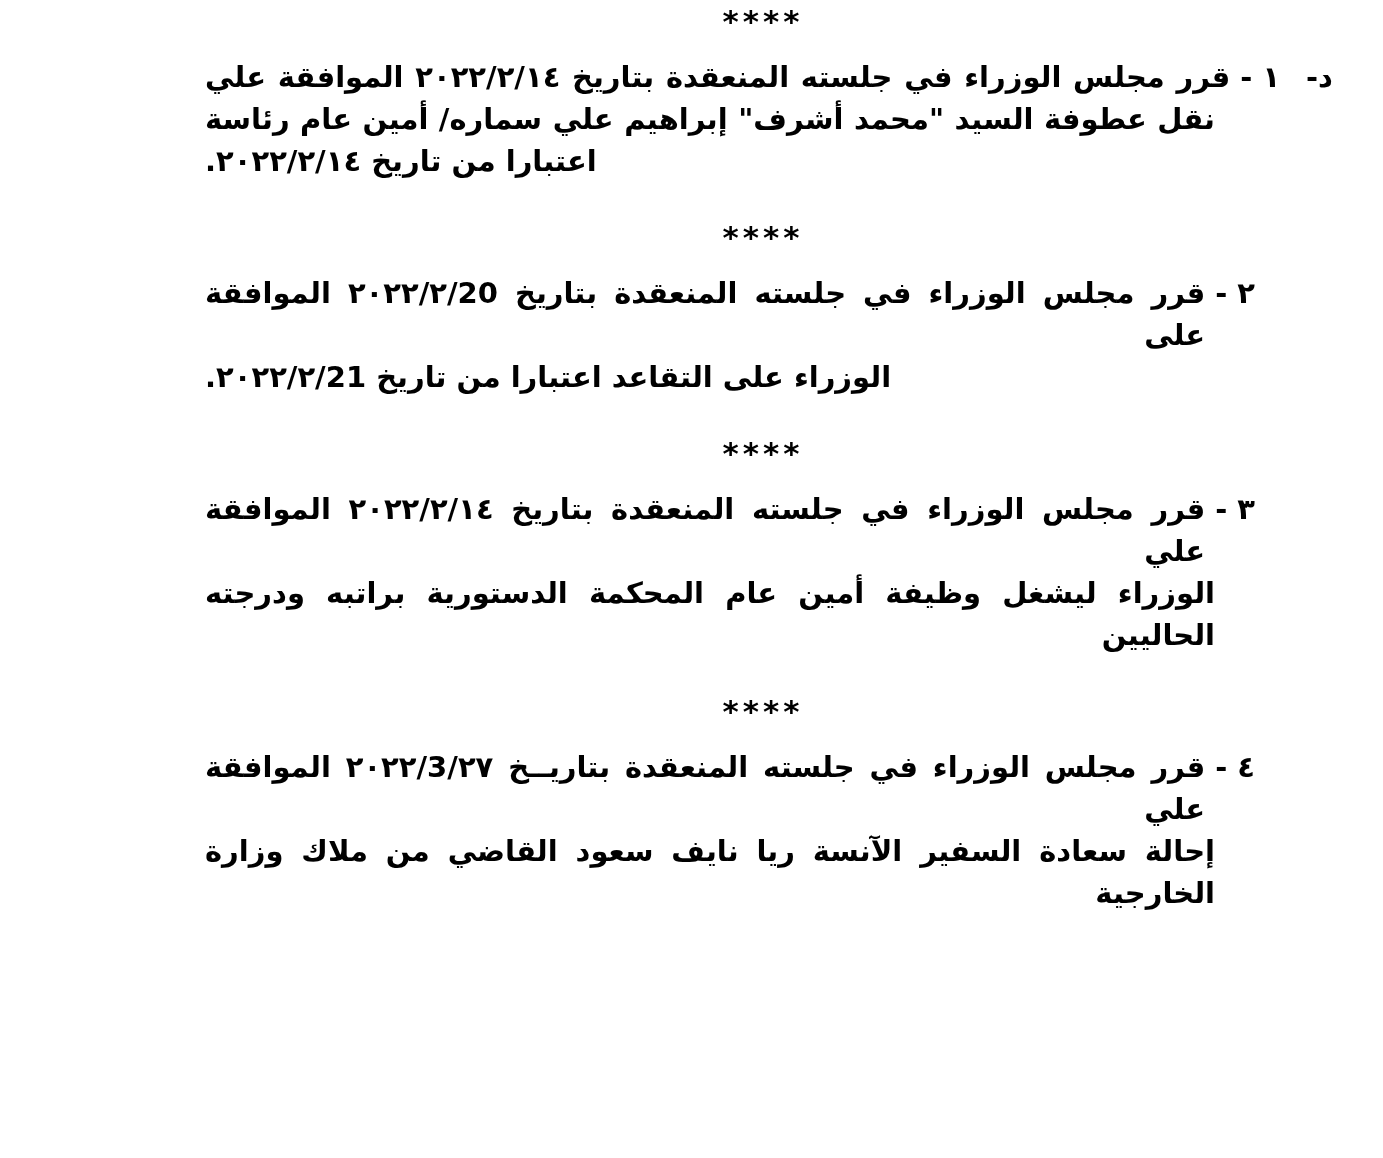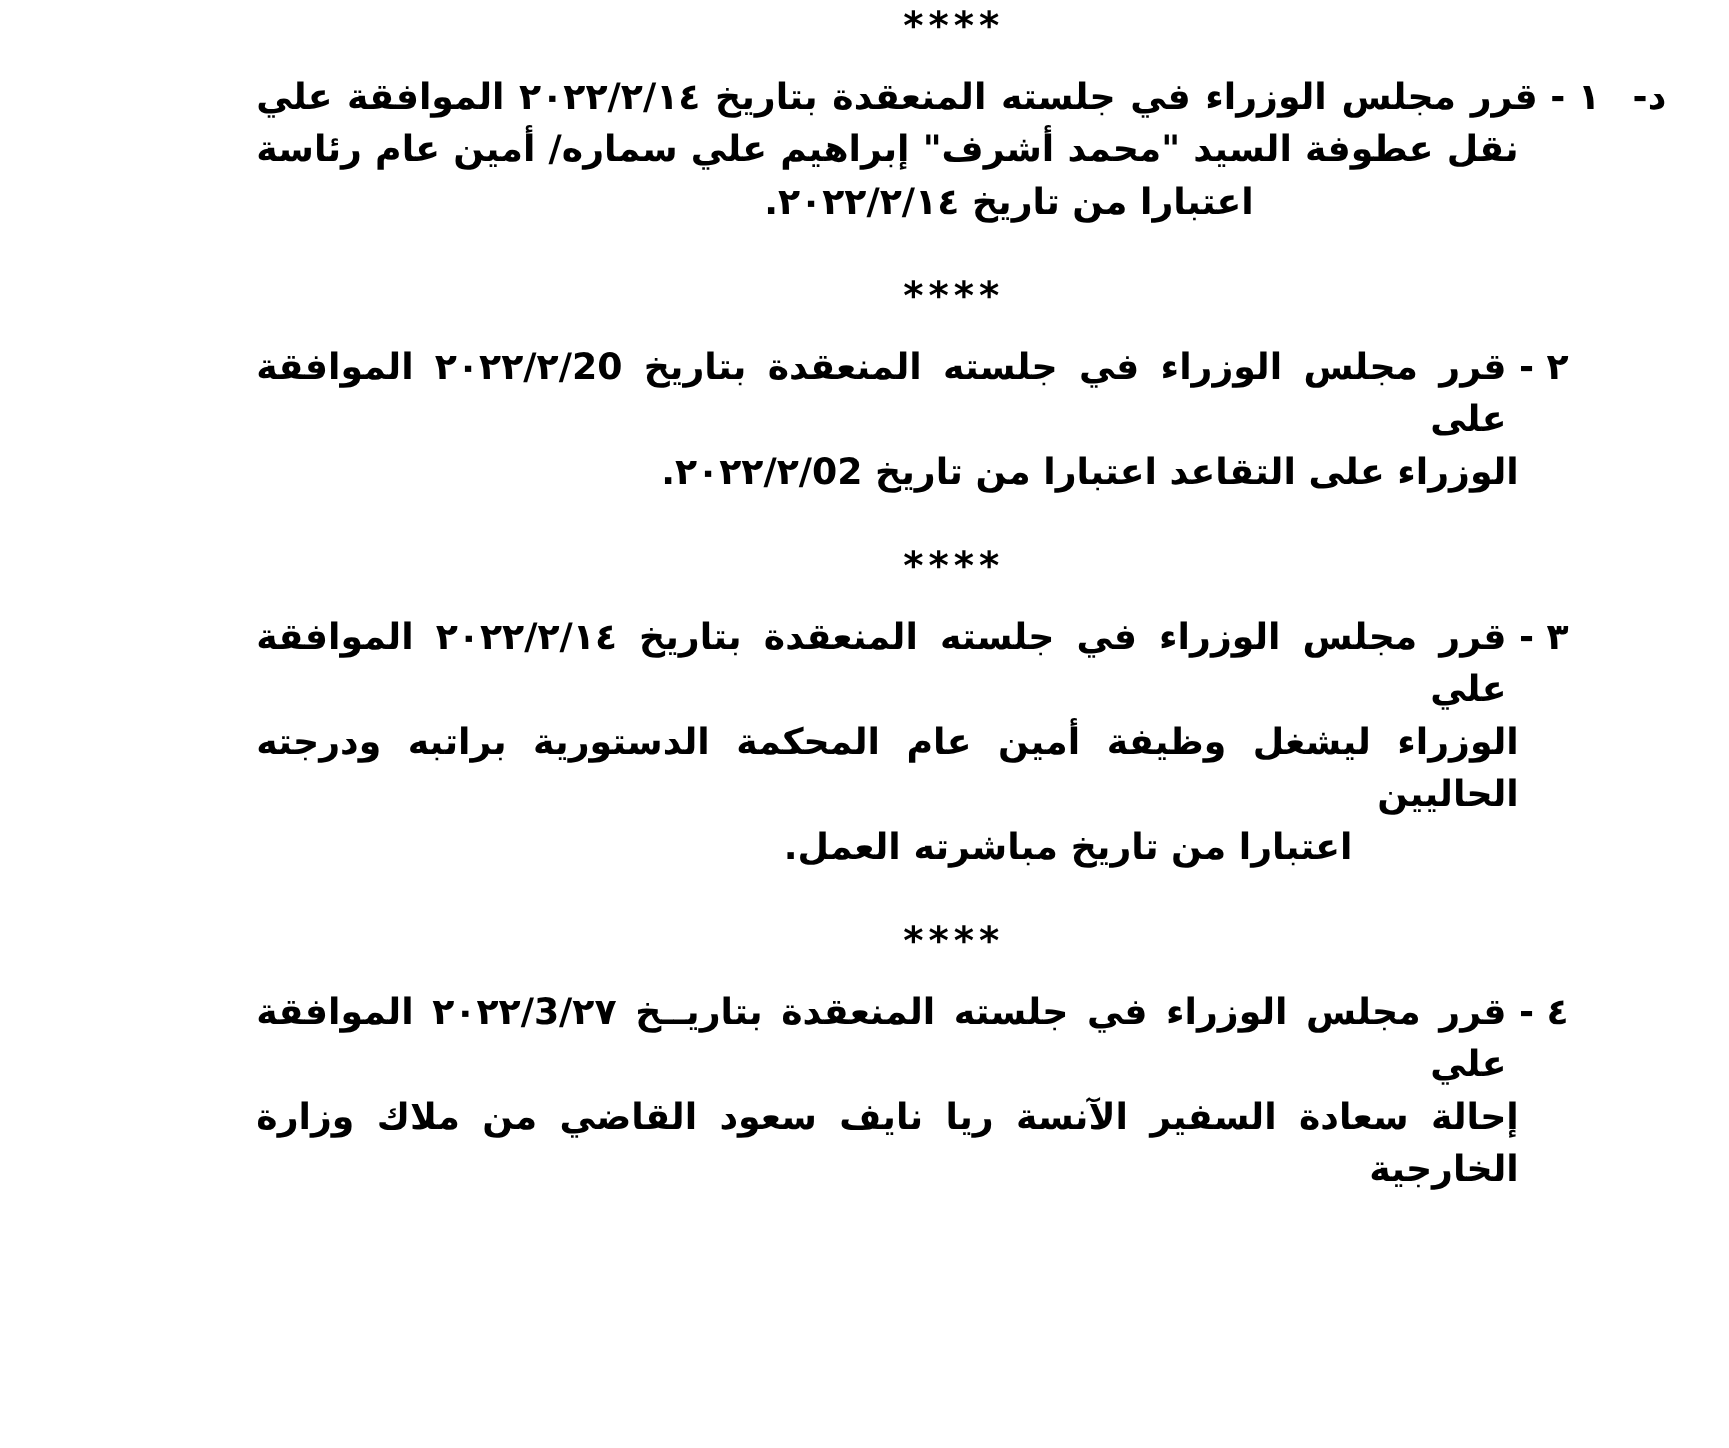--- a/index.html
+++ b/index.html
@@ -40,21 +40,21 @@
   .num  { margin-left: 10px; white-space: nowrap; }
   .ftext {
     flex: 1;
     text-align: justify;
     text-align-last: justify;
   }
   .jline {
     text-align: justify;
     text-align-last: justify;
   }
-  .tline { text-align: right; }
+  .tline { text-align: left; }
   .ti-a { margin-right: 212px; }  
   .ti-b { margin-right: 133px; }  
   .mt-item { margin-top: 16px; }
   .mt-sep  { margin-top: 36px; }
 </style>
 </head>
 <body>
 
 <div class="doc">
 
@@ -70,32 +70,31 @@
     <div class="tline ti-a">اعتبارا من تاريخ ٢٠٢٢/٢/١٤.</div>
   </div>
 
   <div class="sep mt-sep">****</div>
 
   <div class="item mt-item">
     <div class="first hang">
       <span class="num">٢ -</span>
       <span class="ftext">قرر مجلس الوزراء في جلسته المنعقدة بتاريخ ٢٠٢٢/٢/20 الموافقة على</span>
     </div>
-    <div class="tline">الوزراء على التقاعد اعتبارا من تاريخ ٢٠٢٢/٢/02.</div>
+    <div class="tline">الوزراء على التقاعد اعتبارا من تاريخ ٢٠٢٢/٢/21.</div>
   </div>
 
   <div class="sep mt-sep">****</div>
 
   <div class="item mt-item">
     <div class="first hang">
       <span class="num">٣ -</span>
       <span class="ftext">قرر مجلس الوزراء في جلسته المنعقدة بتاريخ ٢٠٢٢/٢/١٤ الموافقة علي</span>
     </div>
     <div class="jline">الوزراء ليشغل وظيفة أمين عام المحكمة الدستورية براتبه ودرجته الحاليين</div>
-    <div class="tline ti-b">اعتبارا من تاريخ مباشرته العمل.</div>
   </div>
 
   <div class="sep mt-sep">****</div>
 
   <div class="item mt-item">
     <div class="first hang">
       <span class="num">٤ -</span>
       <span class="ftext">قرر مجلس الوزراء في جلسته المنعقدة بتاريــخ ٢٠٢٢/3/٢٧ الموافقة علي</span>
     </div>
     <div class="jline">إحالة سعادة السفير الآنسة ريا نايف سعود القاضي من ملاك وزارة الخارجية</div>

